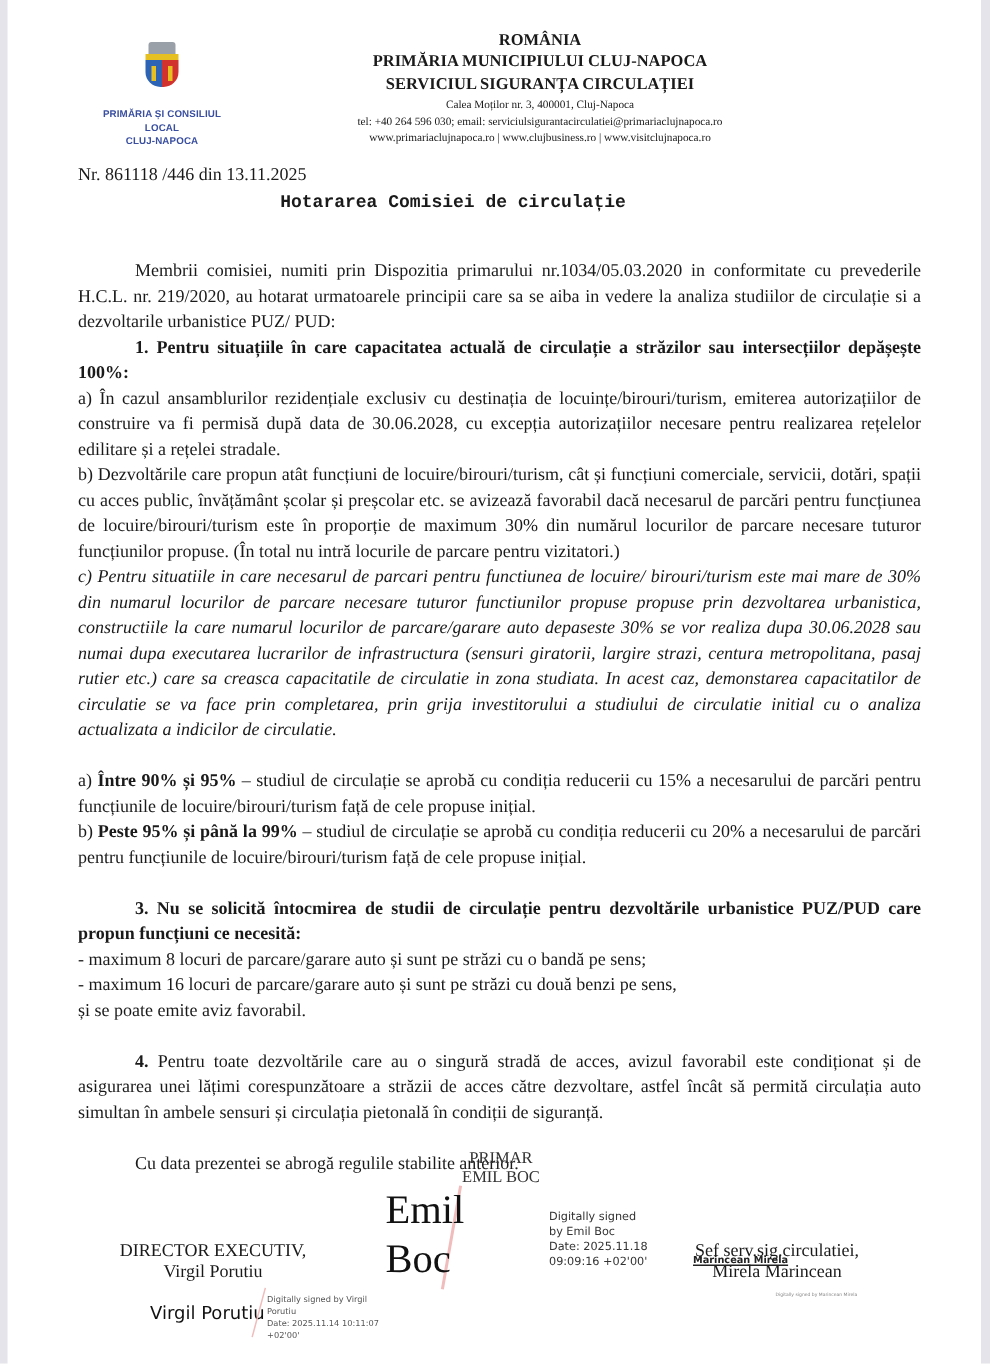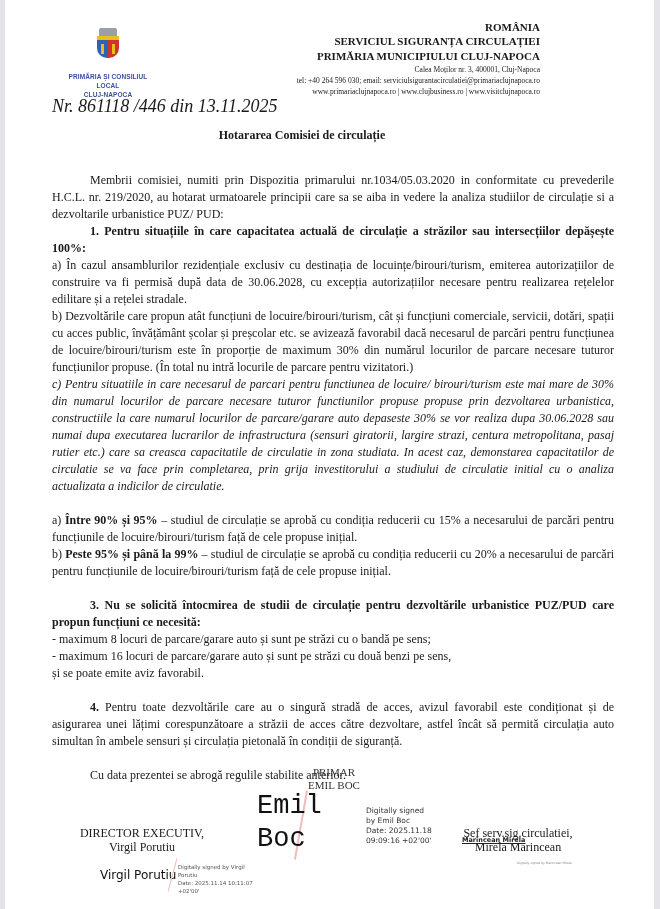--- a/index.html
+++ b/index.html
@@ -16,39 +16,39 @@
   .logo { position:absolute; left:60px; top:28px; width:96px; text-align:center; }
   .crest { width:28px; height:40px; margin:0 auto; position:relative; }
   .crest .crown { position:absolute; left:5px; top:0; width:18px; height:8px; background:#9aa0a8; border-radius:2px 2px 0 0; }
   .crest .band { position:absolute; left:3px; top:8px; width:22px; height:4px; background:#e5c020; }
   .crest .shield-l { position:absolute; left:3px; top:12px; width:11px; height:18px; background:#2c63b5; border-radius:0 0 0 10px; }
   .crest .shield-r { position:absolute; left:14px; top:12px; width:11px; height:18px; background:#d2322d; border-radius:0 0 10px 0; }
   .crest .fig { position:absolute; left:7px; top:16px; width:3px; height:10px; background:#e5c020; }
   .crest .fig2 { position:absolute; left:18px; top:16px; width:3px; height:10px; background:#e5c020; }
   .logo-text { font-family:"Liberation Sans", sans-serif; font-weight:bold; font-size:6.5px; color:#3a4fa0; line-height:9px; margin-top:4px; letter-spacing:0.1px; }
 
-  .org { position:absolute; left:180px; top:20px; width:360px; text-align:right; }
+  .org { position:absolute; left:180px; top:20px; width:360px; text-align:center; }
   .org .l1 { font-weight:bold; font-size:11px; line-height:14px; }
   .org .l2 { font-weight:bold; font-size:11px; line-height:15px; }
   .org .small { font-size:7.5px; line-height:11px; }
 
-  .docnr { position:absolute; left:52px; top:96px; font-size:18px;font-style:italic; }
+  .docnr { position:absolute; left:52px; top:109px; font-size:12px; }
 
-  .title { position:absolute; left:0; width:604px; top:128px; text-align:center; font-weight:bold; font-size:12px; }
+  .title { position:absolute; left:0; width:604px; top:128px; text-align:center; font-weight:bold; font-size:12px;font-family:Liberation Mono, monospace; }
 
   .body { position:absolute; left:52px; top:172px; width:562px; font-size:12px; line-height:17px; text-align:justify; }
   .body p { margin:0; }
   .ind { text-indent:38px; }
   .b { font-weight:bold; }
   .i { font-style:italic; }
   .gap { height:17px; }
 
   
   .primar { position:absolute; left:284px; top:766px; width:100px; text-align:center; font-size:11px; line-height:13px; color:#333; }
-  .sig-big { position:absolute; left:257px; top:790px; font-family:Liberation Mono, monospace; font-size:27px; line-height:33px; color:#111; }
+  .sig-big { position:absolute; left:257px; top:790px; font-family:Liberation Serif, serif; font-size:27px; line-height:33px; color:#111; }
   .sig-info { position:absolute; left:322px; top:806px; font-family:"DejaVu Sans", sans-serif; font-size:7.5px; line-height:10px; color:#333;margin-left:44px; }
   .sig-mark { position:absolute; left:300px; top:790px; width:2px; height:70px; background:#f0bcbc; transform:rotate(10deg); }
 
   .dir { position:absolute; left:62px; top:826px; width:160px; text-align:center; font-size:12px; line-height:14px; }
   .dir-sig { position:absolute; left:100px; top:868px; font-family:"DejaVu Sans", sans-serif; font-size:12px; color:#111; }
   .dir-info { position:absolute; left:178px; top:863px; font-family:"DejaVu Sans", sans-serif; font-size:5.5px; line-height:8px; color:#555; }
   .dir-mark { position:absolute; left:172px; top:858px; width:1px; height:34px; background:#f0bcbc; transform:rotate(15deg); }
 
   .sef { position:absolute; left:448px; top:826px; width:140px; text-align:center; font-size:12px; line-height:14px; }
   .sef-sig { position:absolute; left:462px; top:836px; font-family:"DejaVu Sans", sans-serif; font-weight:bold; font-size:6.5px; color:#222;text-decoration:underline; }
@@ -70,22 +70,22 @@
       <div class="fig2"></div>
   </div>
   <div class="logo-text">
     <div>PRIMĂRIA ȘI CONSILIUL LOCAL</div>
     <div>CLUJ-NAPOCA</div>
   </div>
 </div>
 
 <div class="org">
   <div class="l1">ROMÂNIA</div>
+  <div class="l2">PRIMĂRIA MUNICIPIULUI CLUJ-NAPOCA</div>
   <div class="l2">SERVICIUL SIGURANȚA CIRCULAȚIEI</div>
-  <div class="l2">PRIMĂRIA MUNICIPIULUI CLUJ-NAPOCA</div>
   <div class="small">Calea Moților nr. 3, 400001,  Cluj-Napoca</div>
   <div class="small">tel: +40 264 596  030;  email: serviciulsigurantacirculatiei@primariaclujnapoca.ro</div>
   <div class="small">www.primariaclujnapoca.ro | www.clujbusiness.ro | www.visitclujnapoca.ro</div>
 </div>
 
 <div class="docnr">Nr. 861118  /446 din 13.11.2025</div>
 
 <div class="title">Hotararea Comisiei de circulație</div>
 
 <div class="body">

